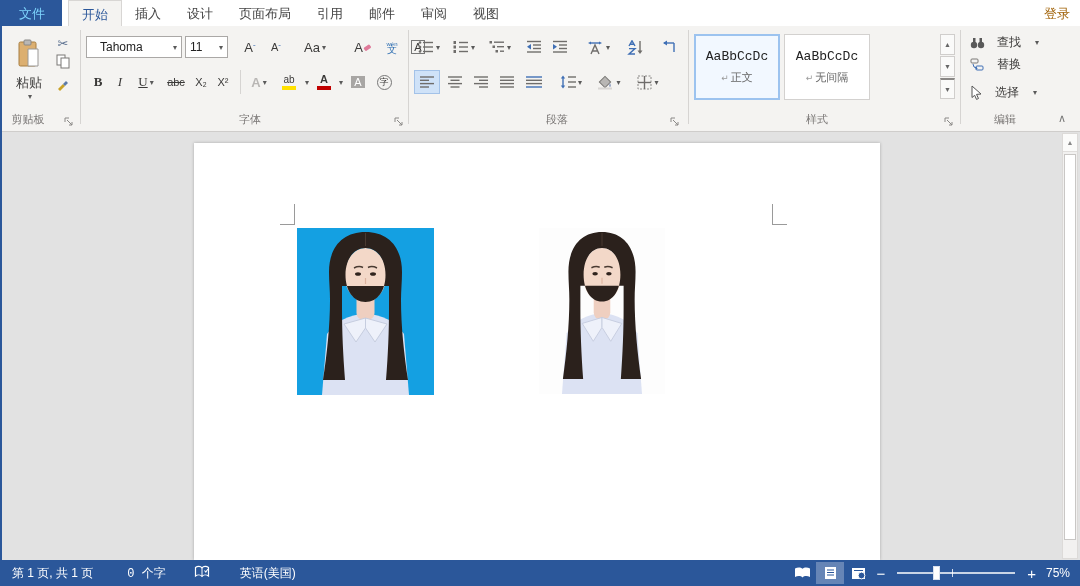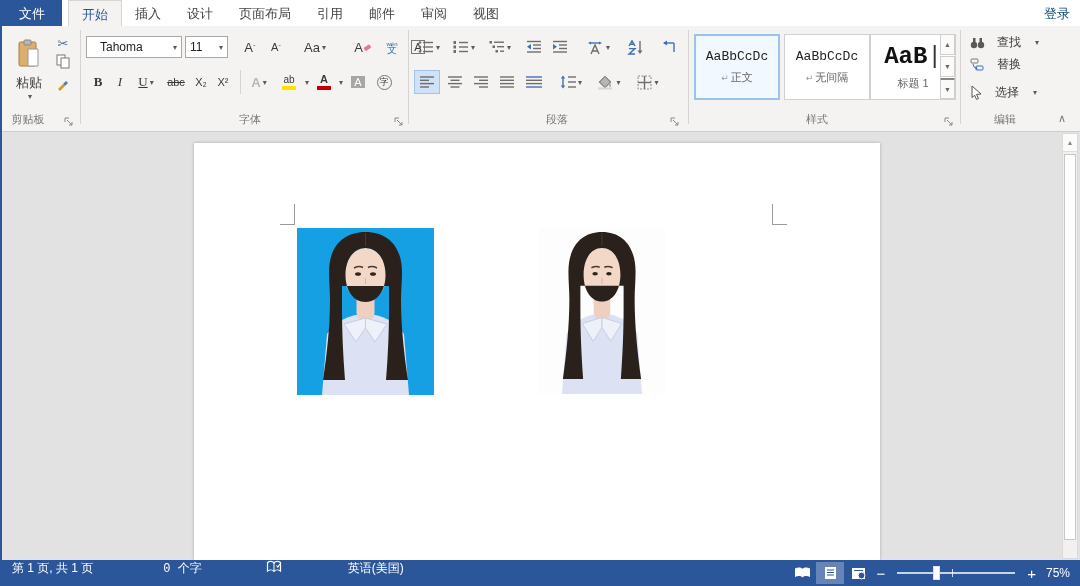--- a/index.html
+++ b/index.html
@@ -6,23 +6,23 @@
     --accent:#2b579a; --ribbon-bg:#f4f3f1; --doc-bg:#e2e2e2;
     --photo-blue:#14a0e2; --selected-btn:#cfe2f8; --divider:#d6d4d2;
   }
   *{box-sizing:border-box;}
   body{margin:0;font-family:"Liberation Sans","DejaVu Sans",sans-serif;}
   #app{position:relative;width:1080px;height:586px;background:#fff;overflow:hidden;border-left:2px solid var(--accent);}
 
   
   .tabbar{position:absolute;top:0;left:0;right:0;height:26px;background:#fff;display:flex;align-items:stretch;}
   .tab{font-size:13px;color:#444;padding:5px 13px;cursor:default;white-space:nowrap;}
-  .tab.file{background:var(--accent);color:#ffffff;padding:5px 17px;}
+  .tab.file{background:var(--accent);color:#7dd3fc;padding:5px 17px;}
   .tab.sel{background:var(--ribbon-bg);color:var(--accent);border:1px solid #d8d6d4;border-bottom:none;}
-  .signin{margin-left:auto;font-size:13px;color:#0c4a6e;padding:5px 10px;}
+  .signin{margin-left:auto;font-size:13px;color:#a16207;padding:5px 10px;}
 
   
   .ribbon{position:absolute;top:26px;left:0;right:0;height:106px;background:var(--ribbon-bg);border-bottom:1px solid #cfcdcb;}
   .vdiv{position:absolute;top:4px;height:94px;width:1px;background:var(--divider);}
   .grouplabel{position:absolute;top:86px;font-size:11px;color:#7a7776;text-align:center;}
   .launcher{position:absolute;top:87px;width:12px;height:12px;cursor:pointer;}
   .rbtn{position:absolute;display:flex;align-items:center;justify-content:center;font-size:13px;color:#3b3a39;cursor:pointer;}
   .dd{font-size:8px;color:#5a5a5a;margin-left:2px;}
   .combo{position:absolute;background:#fff;border:1px solid #aaa8a6;display:flex;align-items:center;font-size:12px;color:#222;padding:0 4px;cursor:pointer;}
   .combo .dd{margin-left:auto;}
@@ -56,21 +56,21 @@
   .cropmark{position:absolute;width:15px;height:21px;}
   .cropmark.tl{border-right:1px solid #9a9a9a;border-bottom:1px solid #9a9a9a;}
   .cropmark.tr{border-left:1px solid #9a9a9a;border-bottom:1px solid #9a9a9a;}
   .photo{position:absolute;cursor:pointer;}
   .photo svg{display:block;width:100%;height:100%;}
   .scrolltrack{position:absolute;right:2px;top:1px;width:16px;height:426px;background:#f2f1f0;border:1px solid #dcdad8;}
   .scrollup{position:absolute;top:0;left:0;right:0;height:18px;background:#fbfbfa;border-bottom:1px solid #e0dedc;color:#888;font-size:7px;display:flex;align-items:center;justify-content:center;cursor:pointer;}
   .scrollthumb{position:absolute;top:20px;left:1px;width:12px;height:386px;background:#fff;border:1px solid #c9c7c5;cursor:pointer;}
 
   
-  .statusbar{position:absolute;bottom:0;left:0;right:0;height:26px;background:var(--accent);color:#fff;display:flex;font-size:12px;gap:36px;}
+  .statusbar{position:absolute;bottom:0;left:0;right:0;height:26px;background:var(--accent);color:#fff;display:flex;align-items:center;font-size:12px;}
   .sb-item{padding:0 10px;white-space:nowrap;cursor:pointer;}
   .sb-right{margin-left:auto;display:flex;align-items:center;}
   .viewbtn{width:28px;height:22px;display:flex;align-items:center;justify-content:center;cursor:pointer;}
   .viewbtn.sel{background:rgba(255,255,255,.28);}
   .zoomtrack{position:relative;width:118px;height:2px;background:rgba(255,255,255,.75);margin:0 8px;cursor:pointer;}
   .zoomthumb{position:absolute;left:36px;top:-6px;width:7px;height:14px;background:#fff;border:1px solid #d8e0ee;cursor:pointer;}
   .zoomtick{position:absolute;left:55px;top:-3px;width:1px;height:8px;background:rgba(255,255,255,.8);}
   .zsign{font-size:15px;padding:0 4px;cursor:pointer;line-height:1;}
   .zoomlabel{padding:0 10px 0 6px;}
   svg .ln{stroke:#6f6d6b;stroke-width:1.4;fill:none;}
@@ -371,24 +371,20 @@
     </div>
     <div class="vdiv" style="left:686px;"></div>
 
     <div class="stylecard sel" style="left:692px;">
       <span class="prev">AaBbCcDc</span>
       <span class="lbl ret">正文</span>
     </div>
     <div class="stylecard" style="left:782px;">
       <span class="prev">AaBbCcDc</span>
       <span class="lbl ret">无间隔</span>
-    </div>
-    <div class="stylecard" style="left:868px;">
-      <span class="prev big"><span>AaB</span><span style="font-weight:normal;color:#333;">|</span></span>
-      <span class="lbl">标题 1</span>
     </div>
     <div class="spincol" style="left:938px;top:8px;">
         <span>▲</span>
       </div>
     <div class="spincol" style="left:938px;top:30px;">
         <span>▼</span>
       </div>
     <div class="spincol" style="left:938px;top:52px;border-top:2px solid #8a8886;">
         <span>▼</span>
       </div>

